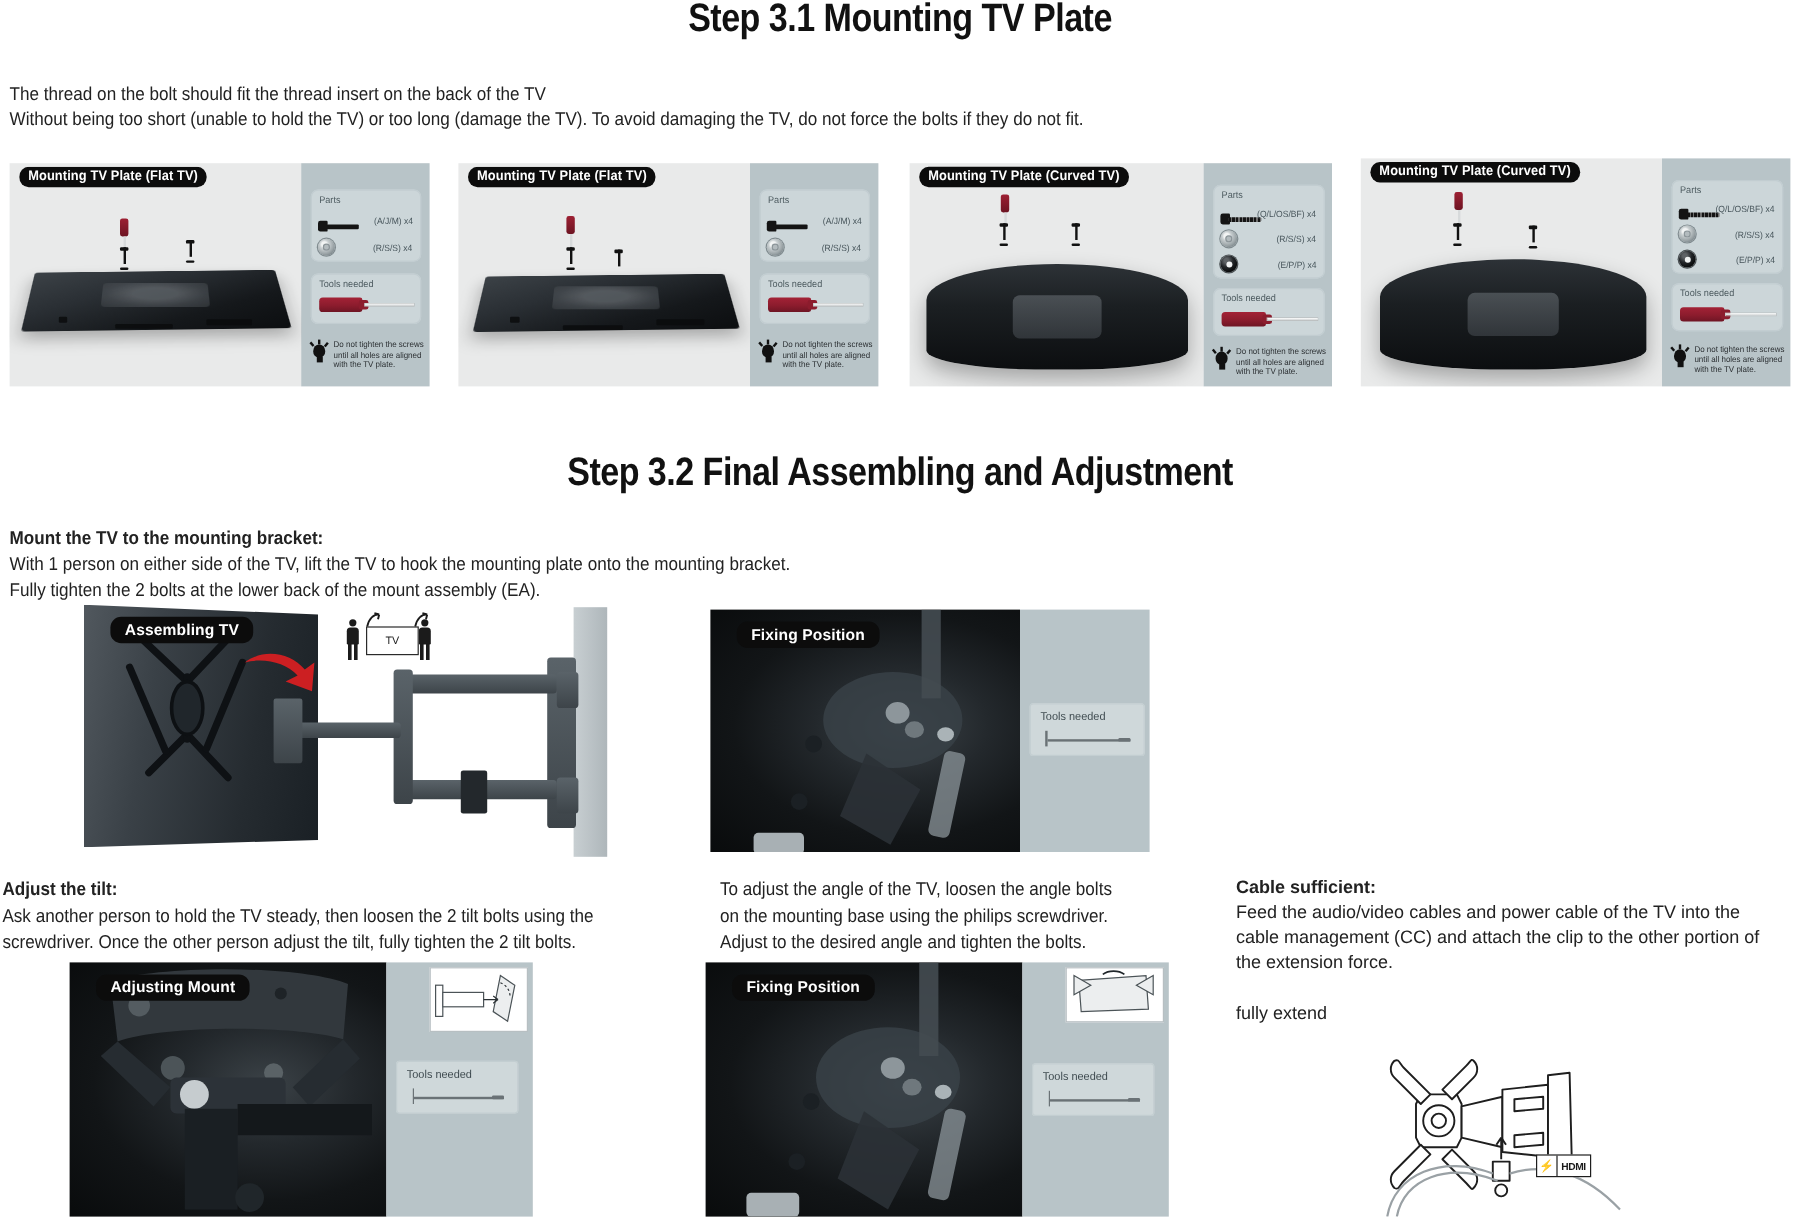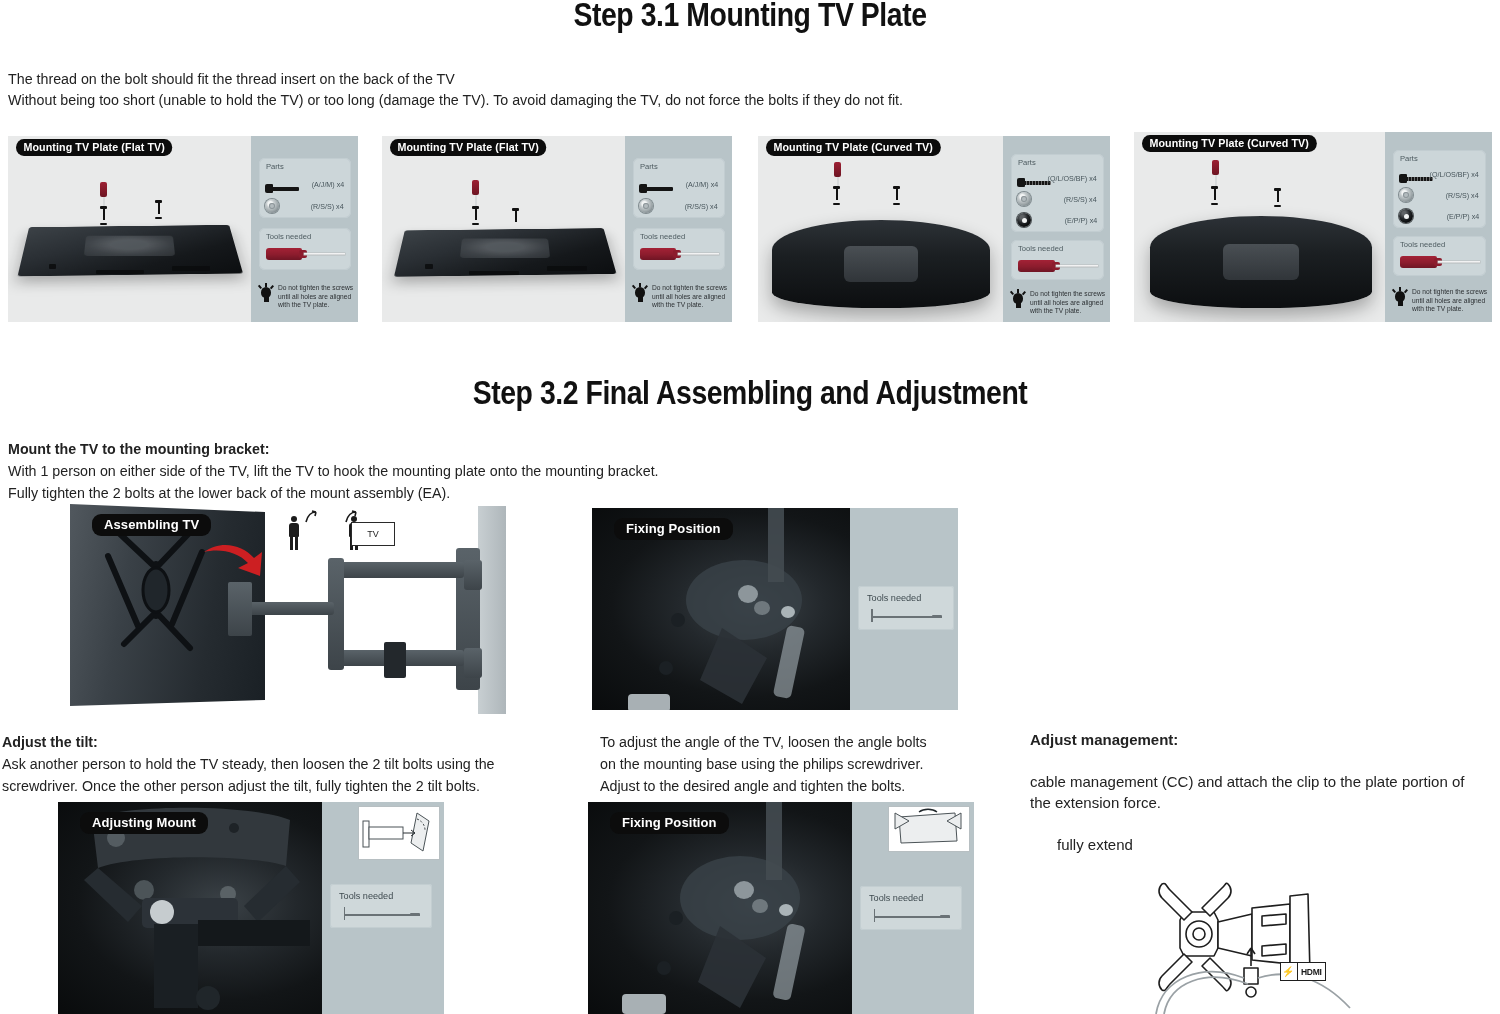--- a/index.html
+++ b/index.html
@@ -165,21 +165,21 @@
   .tools-box .tb-tool .tip{position:absolute;right:0;top:2.5px;width:10px;height:3px;background:#6a7276;border-radius:1px;}
 
   .mini-diagram{position:absolute;background:#ffffff;border:1px solid #b7bfc2;}
 
   .people-group{position:absolute;}
   .person{position:absolute;width:12px;height:34px;}
   .person .head{position:absolute;left:3px;top:0;width:6px;height:6px;border-radius:50%;background:#1b1b1b;}
   .person .torso{position:absolute;left:1px;top:7px;width:10px;height:14px;background:#1b1b1b;border-radius:3px 3px 1px 1px;}
   .person .legL{position:absolute;left:2px;top:20px;width:3.2px;height:14px;background:#1b1b1b;}
   .person .legR{position:absolute;right:2px;top:20px;width:3.2px;height:14px;background:#1b1b1b;}
-  .tvbox{position:absolute;border:1.4px solid #2a2a2a;background:#fff;display:flex;align-items:center;justify-content:center;font-size:9px;color:#1c1c1c;margin-left:46px;}
+  .tvbox{position:absolute;border:1.4px solid #2a2a2a;background:#fff;display:flex;align-items:center;justify-content:center;font-size:9px;color:#1c1c1c;}
 
   .arrow-red{position:absolute;}
 
   
   .arm-part{position:absolute;background:linear-gradient(180deg,#5a6369,#3d4449);border-radius:3px;}
   .wallplate{position:absolute;background:linear-gradient(90deg,#c8cfd2,#aeb6ba);}
 
   
   .hdmi-tag{position:absolute;border:1.4px solid #1e1e1e;background:#fff;display:flex;align-items:center;height:17px;}
   .hdmi-tag .bolt{width:16px;display:flex;align-items:center;justify-content:center;font-size:10px;border-right:1.4px solid #1e1e1e;height:100%;}
@@ -542,24 +542,25 @@
   </div>
 
   <div class="body-line bold" style="left:2px;top:733px;">Adjust the tilt:</div>
   <div class="body-line" style="left:2px;top:755px;">Ask another person to hold the TV steady, then loosen the 2 tilt bolts using the</div>
   <div class="body-line" style="left:2px;top:777px;">screwdriver. Once the other person adjust the tilt, fully tighten the 2 tilt bolts.</div>
 
   <div class="body-line" style="left:600px;top:733px;">To adjust the angle of the TV, loosen the angle bolts</div>
   <div class="body-line" style="left:600px;top:755px;">on the mounting base using the philips screwdriver.</div>
   <div class="body-line" style="left:600px;top:777px;">Adjust to the desired angle and tighten the bolts.</div>
 
-  <div class="body-line wide bold" style="left:1030px;top:731px;font-size:15px;">Adjust management:</div>
-  <div class="body-line wide" style="left:1030px;top:773px;font-size:15px;">cable management (CC) and attach the clip to the plate portion of</div>
+  <div class="body-line wide bold" style="left:1030px;top:731px;font-size:15px;">Cable sufficient:</div>
+  <div class="body-line wide" style="left:1030px;top:752px;font-size:15px;">Feed the audio/video cables and power cable of the TV into the</div>
+  <div class="body-line wide" style="left:1030px;top:773px;font-size:15px;">cable management (CC) and attach the clip to the other portion of</div>
   <div class="body-line wide" style="left:1030px;top:794px;font-size:15px;">the extension force.</div>
-  <div class="body-line wide" style="left:1030px;top:836px;font-size:15px;margin-left:27px;">fully extend</div>
+  <div class="body-line wide" style="left:1030px;top:836px;font-size:15px;">fully extend</div>
 
   <div class="panel bigphoto" style="left:58px;top:802px;width:386px;height:212px;">
     <div class="dark-photo" style="left:0;top:0;width:264px;height:212px;"></div>
     <div style="position:absolute;left:0;top:0;width:264px;height:212px;overflow:hidden;">
       <svg width="264" height="212" viewBox="0 0 264 212">
         <path d="M34,16 C74,2 192,2 232,18 L228,64 C190,52 76,52 40,66 Z" fill="#32383d"></path>
         <circle cx="58" cy="36" r="9" fill="#545c61"></circle>
         <circle cx="92" cy="26" r="5" fill="#1e2327"></circle>
         <circle cx="176" cy="26" r="5" fill="#1e2327"></circle>
         <path d="M40,66 L84,104 L70,120 L26,78 Z" fill="#262c31"></path>

